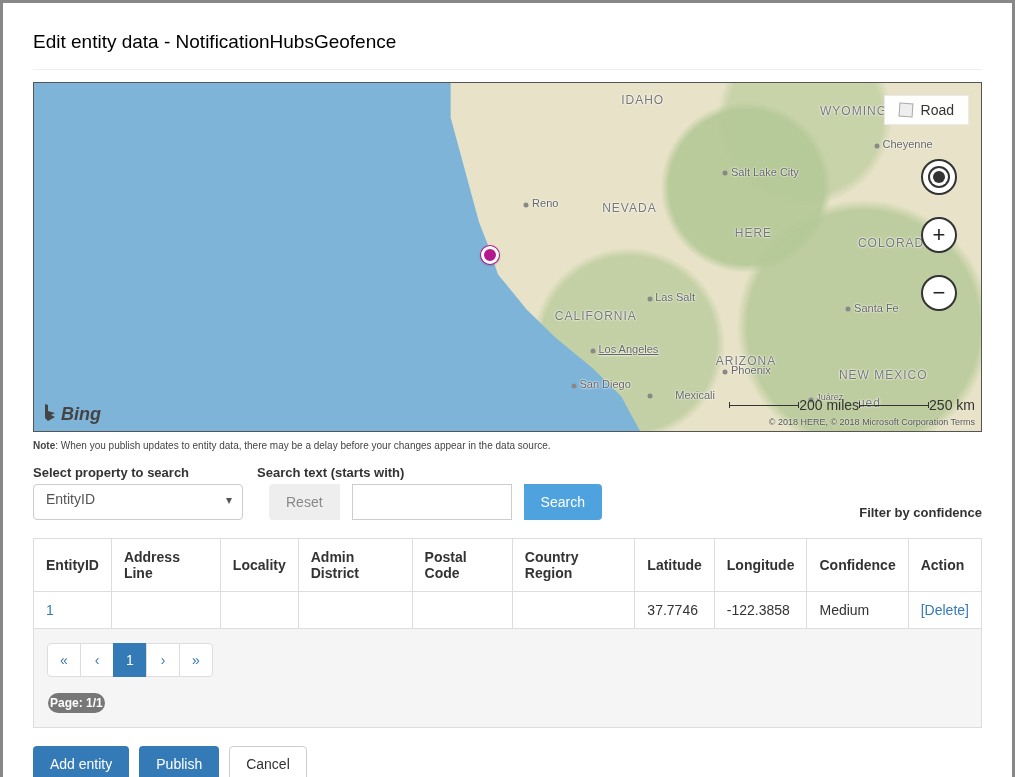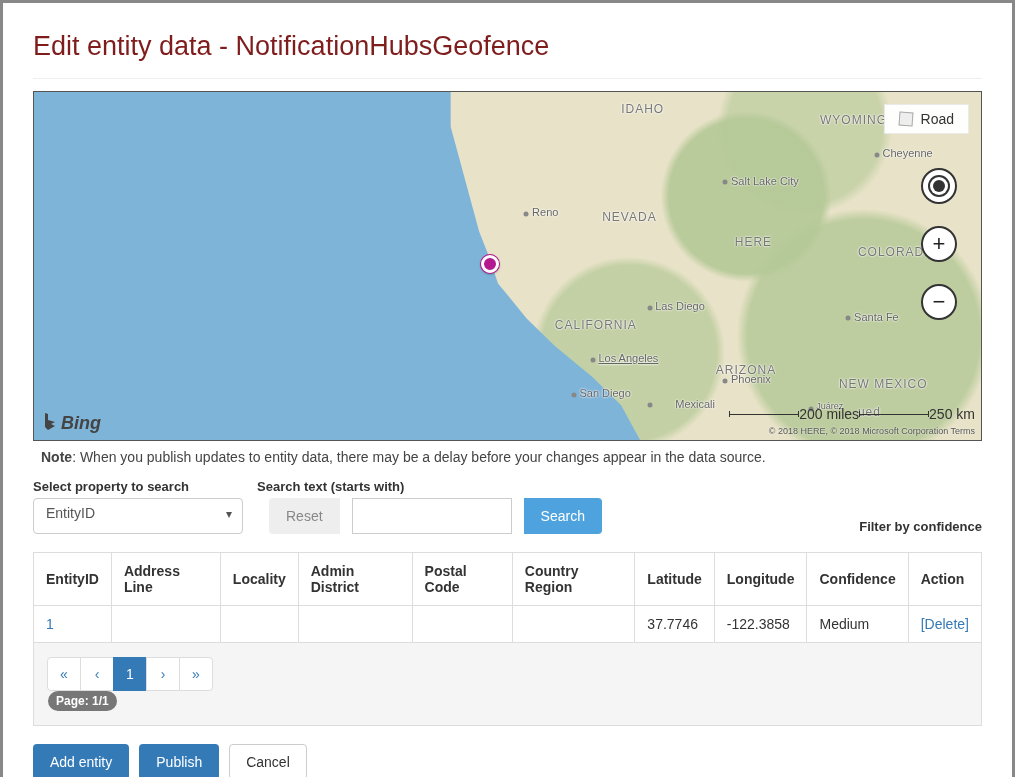--- a/index.html
+++ b/index.html
@@ -13,23 +13,23 @@
     align-items: flex-start;
   }
   .dialog {
     width: 1015px;
     background: #fff;
     padding: 20px 30px 25px 30px;
     border: 3px solid #888;
     position: relative;
   }
   .dialog-title {
-    font-size: 27px;
+    font-size: 19px;
     font-weight: 400;
-    color: #7f1d1d;
+    color: #000000;
     margin: 8px 0 16px 0;
   }
   .hr { border: none; border-top: 1px solid #eee; margin: 0 0 12px 0; }
 
   
   .map-container {
     position: relative;
     width: 100%;
     height: 350px;
     border: 1px solid #555;
@@ -82,21 +82,21 @@
   }
   .map-bing svg { vertical-align:-3px; margin-right:-2px; }
   .map-credits { position:absolute; right:6px; bottom:4px; font-size:9px; color:#555;
     text-shadow:0 0 2px #fff; }
   .map-scale { position:absolute; right:6px; bottom:18px; font-size:14px; color:#333;
     display:flex; gap:0; align-items:center; }
   .map-scale .bar { width:70px; height:1px; background:#333; position:relative; }
   .map-scale .bar::before,.map-scale .bar::after{content:"";position:absolute;width:1px;height:6px;background:#333;top:-3px;}
   .map-scale .bar::after{right:0;}
 
-  .note { font-size:14px; color:#444; margin:8px 0 14px 8px; }
+  .note { font-size:10px; color:#444; margin:8px 0 14px 0; }
   .note b { font-weight:600; }
 
   .filters { display:flex; gap:14px; align-items:flex-end; margin-bottom:18px; }
   .field { display:flex; flex-direction:column; gap:4px; }
   .field label { font-size:13px; font-weight:600; color:#333; }
   .select {
     height:36px; min-width:210px; padding:6px 26px 6px 12px; border:1px solid #ccc;
     background:#fff; font-size:14px; color:#555; border-radius:4px; position:relative;
   }
   .select::after { content:"▾"; position:absolute; right:10px; top:8px; color:#555; font-size:12px; }
@@ -131,21 +131,21 @@
   .pagination .pg {
     width:34px; height:34px; border:1px solid #ddd; background:#fff; color:#337ab7;
     display:flex; align-items:center; justify-content:center; font-size:14px; margin-left:-1px;
     cursor:pointer;
   }
   .pagination .pg:first-child { border-top-left-radius:4px; border-bottom-left-radius:4px; }
   .pagination .pg:last-child { border-top-right-radius:4px; border-bottom-right-radius:4px; }
   .pagination .pg.active { background:#337ab7; color:#fff; border-color:#337ab7; }
   .page-badge {
     display:inline-block; background:#777; color:#fff; font-size:12px; font-weight:600;
-    padding:3px 8px; border-radius:11px; margin-top:0;
+    padding:3px 2px; border-radius:11px; margin-top:16px;
   }
 
   .footer-actions { margin-top:18px; display:flex; gap:10px; }
 </style>
 </head>
 <body>
 
 <div class="dialog">
   <div class="dialog-title">Edit entity data - NotificationHubsGeofence</div>
   <hr class="hr">
@@ -161,21 +161,21 @@
         <div class="map-label" style="left: 89.6%; top: 15.8%;">Cheyenne</div>
         <div class="map-city-dot" style="left: 73%; top: 26%;"></div>
         <div class="map-label" style="left: 73.6%; top: 23.8%;">Salt Lake City</div>
         <div class="map-label" style="left: 94%; top: 27%; font-size: 12px; letter-spacing: 1px; color: rgb(119, 119, 119);">De</div>
         <div class="map-city-dot" style="left: 52%; top: 35%;"></div>
         <div class="map-label" style="left: 52.6%; top: 32.8%;">Reno</div>
         <div class="map-label" style="left: 60%; top: 34%; font-size: 12px; letter-spacing: 1px; color: rgb(119, 119, 119);">NEVADA</div>
         <div class="map-label" style="left: 74%; top: 41%; font-size: 12px; letter-spacing: 1px; color: rgb(119, 119, 119);">HERE</div>
         <div class="map-label" style="left: 87%; top: 44%; font-size: 12px; letter-spacing: 1px; color: rgb(119, 119, 119);">COLORADO</div>
         <div class="map-city-dot" style="left: 65%; top: 62%;"></div>
-        <div class="map-label" style="left: 65.6%; top: 59.8%;">Las Diego</div>
+        <div class="map-label" style="left: 65.6%; top: 59.8%;">Las Salt</div>
         <div class="map-label" style="left: 55%; top: 65%; font-size: 12px; letter-spacing: 1px; color: rgb(119, 119, 119);">CALIFORNIA</div>
         <div class="map-city-dot" style="left: 86%; top: 65%;"></div>
         <div class="map-label" style="left: 86.6%; top: 62.8%;">Santa Fe</div>
         <div class="map-city-dot" style="left: 59%; top: 77%;"></div>
         <div class="map-label" style="left: 59.6%; top: 74.8%; text-decoration: underline;">Los Angeles</div>
         <div class="map-label" style="left: 72%; top: 78%; font-size: 12px; letter-spacing: 1px; color: rgb(119, 119, 119);">ARIZONA</div>
         <div class="map-city-dot" style="left: 73%; top: 83%;"></div>
         <div class="map-label" style="left: 73.6%; top: 80.8%;">Phoenix</div>
         <div class="map-label" style="left: 85%; top: 82%; font-size: 12px; letter-spacing: 1px; color: rgb(119, 119, 119);">NEW MEXICO</div>
         <div class="map-city-dot" style="left: 57%; top: 87%;"></div>

